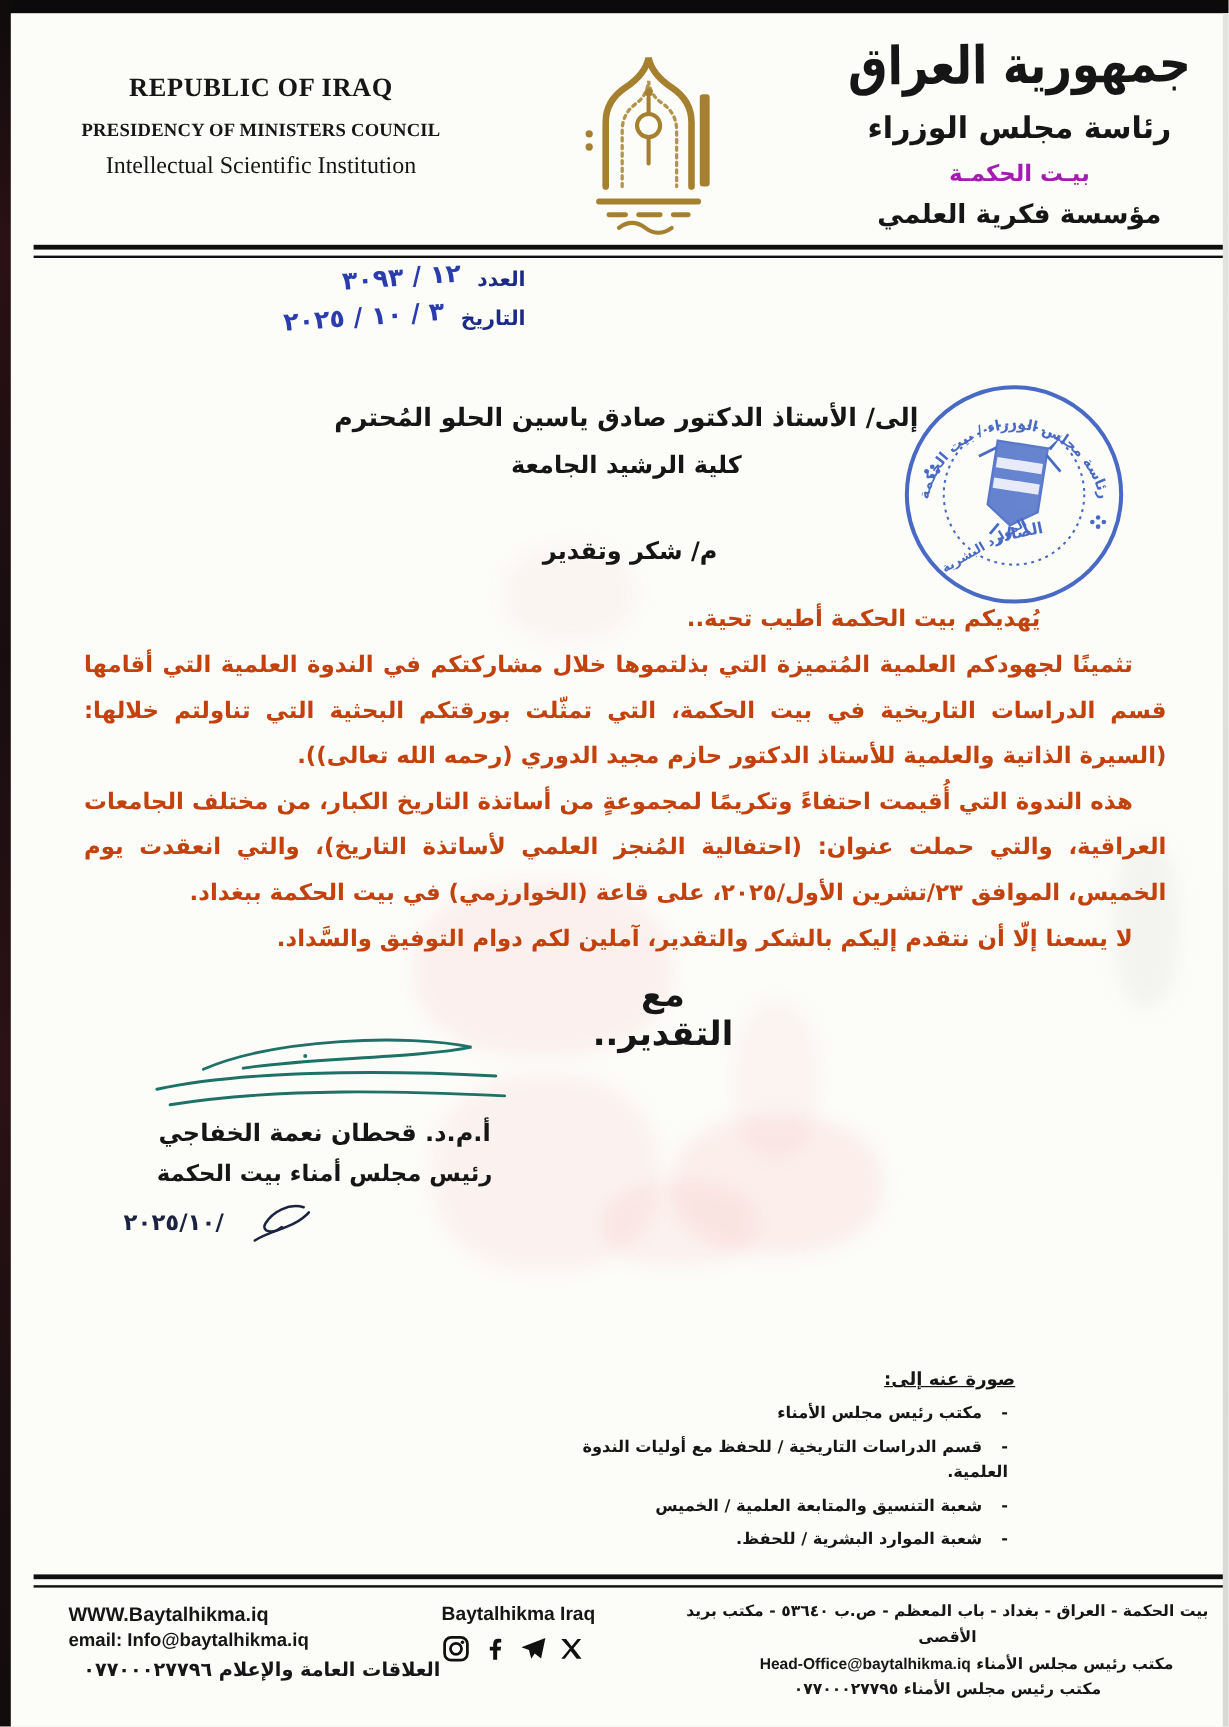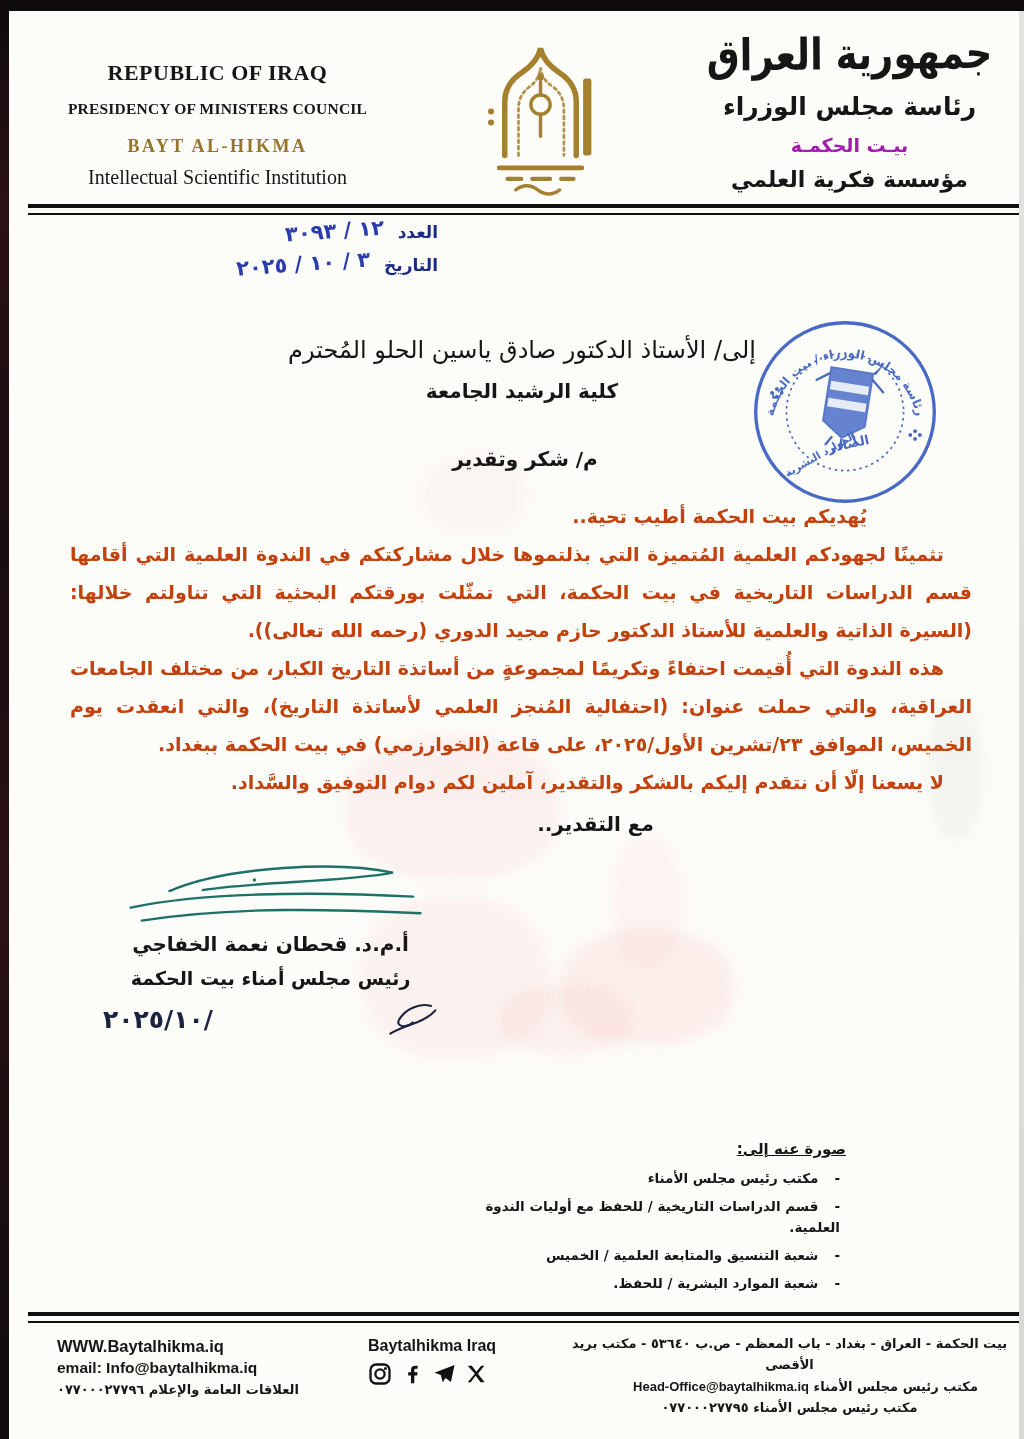--- a/index.html
+++ b/index.html
@@ -22,46 +22,46 @@
   .ar-l1{font-size:25px;font-weight:bold;margin-top:4px;}
   .ar-l2{font-size:19px;font-weight:bold;color:#a21caf;margin-top:13px;letter-spacing:1px;}
   .ar-l3{font-size:22px;font-weight:bold;margin-top:11px;}
   .divider{position:absolute;left:28px;right:5px;height:5px;border-top:4px solid #101010;border-bottom:2.5px solid #101010;}
   
   .ref{position:absolute;left:148px;top:219px;width:290px;direction:rtl;text-align:right;}
   .ref-line{font-size:17px;font-weight:bold;color:#1b2a86;margin-bottom:9px;white-space:nowrap;}
   .ref-line .hand{display:inline-block;font-size:21px;color:#2b3cae;transform:rotate(-4deg);letter-spacing:2px;margin-right:8px;font-weight:bold;}
   
   .addr{position:absolute;left:272px;top:336px;width:500px;text-align:center;direction:rtl;}
-  .addr-to{font-size:24px;font-weight:normal;}
+  .addr-to{font-size:21px;font-weight:bold;}
   .addr-org{font-size:20px;font-weight:bold;margin-top:15px;}
   .subject{position:absolute;left:380px;top:447px;width:290px;text-align:center;direction:rtl;font-size:20px;font-weight:bold;}
   
   .stamp{position:absolute;left:749px;top:316px;width:192px;height:192px;opacity:.93;}
   
   .body-text{position:absolute;left:70px;top:497px;width:902px;direction:rtl;text-align:justify;
              font-size:19px;font-weight:bold;line-height:38px;color:#c2410c;}
   .greeting{padding-right:105px;text-align:right;}
   .par{margin:0;text-indent:28px;}
-  .closing{position:absolute;left:518px;top:812px;width:155px;text-align:center;direction:rtl;font-size:20px;font-weight:bold;}
+  .closing{position:absolute;left:475px;top:812px;width:155px;text-align:center;direction:rtl;font-size:28px;font-weight:bold;}
   
   .sig{position:absolute;left:103px;top:856px;width:335px;text-align:center;direction:rtl;}
   .sig-name{font-size:20px;font-weight:bold;margin-top:0px;}
   .sig-title{font-size:19px;font-weight:bold;margin-top:11px;}
-  .sig-date{font-size:25px;font-weight:bold;margin-top:10px;direction:ltr;display:flex;align-items:center;justify-content:space-between;gap:22px;color:#1c2340;}
+  .sig-date{font-size:19px;font-weight:bold;margin-top:10px;direction:ltr;display:flex;align-items:center;justify-content:flex-start;gap:22px;color:#1c2340;}
   
   .cc{position:absolute;right:178px;top:1140px;width:372px;direction:rtl;}
   .cc-title{font-size:15px;font-weight:bold;text-decoration:underline;margin-bottom:10px;}
   .cc-item{font-size:13.5px;font-weight:bold;line-height:1.5;margin-bottom:8px;padding-right:6px;}
   .cc-item::before{content:"-";margin-left:16px;font-weight:bold;}
   
   .f-left{position:absolute;left:57px;top:1337px;width:310px;font-weight:bold;}
   .f-web{font-size:16.5px;font-family:"Liberation Sans",sans-serif;font-weight:bold;}
   .f-email{font-size:15.5px;font-family:"Liberation Sans",sans-serif;font-weight:bold;margin-top:3px;}
-  .f-pr{font-size:13px;font-weight:bold;direction:rtl;text-align:left;margin-top:5px;}
+  .f-pr{font-size:16px;font-weight:bold;direction:rtl;text-align:right;margin-top:5px;}
   .f-center{position:absolute;left:368px;top:1337px;width:150px;}
   .f-handle{font-size:16px;font-family:"Liberation Sans",sans-serif;font-weight:bold;}
   .icons{display:flex;gap:9px;margin-top:7px;align-items:center;}
   .f-right{position:absolute;right:12px;top:1333px;width:445px;direction:rtl;text-align:center;font-size:13px;font-weight:bold;line-height:1.65;}
   .ltr{direction:ltr;unicode-bidi:embed;font-family:"Liberation Sans",sans-serif;padding-left:32px;}
   
   .wm{position:absolute;border-radius:45%;filter:blur(7px);pointer-events:none;}
   .wm1{left:345px;top:735px;width:215px;height:145px;background:rgba(235,92,92,.07);}
   .wm2{left:360px;top:895px;width:190px;height:165px;background:rgba(235,84,84,.06);}
   .wm3{left:560px;top:930px;width:175px;height:115px;background:rgba(240,100,100,.09);}
@@ -82,21 +82,20 @@
   <div class="wm wm2"></div>
   <div class="wm wm3"></div>
   <div class="wm wm4"></div>
   <div class="wm wm5"></div>
   <div class="wm wm6"></div>
   <div class="wm wm7"></div>
 
   <div class="hdr-en">
     <div class="l1">REPUBLIC OF IRAQ</div>
     <div class="l2">PRESIDENCY OF MINISTERS COUNCIL</div>
-    <div class="l3">BAYT AL-HIKMA</div>
     <div class="l4">Intellectual Scientific Institution</div>
   </div>
 
   <div class="hdr-logo">
     <svg viewBox="0 0 120 120" width="165" height="165">
       <g stroke="#a5812f" fill="none" stroke-linecap="round">
         <path d="M34,84 V45 Q34,32 46,24 Q58,16 60,6 Q62,16 74,24 Q86,32 86,45 V84" stroke-width="4"></path>
         <path d="M44,84 V50 Q44,40 52,34 Q59,29 60,20 Q61,29 69,34 Q77,40 77,50 V84" stroke-width="2" stroke-dasharray="2,2.6" opacity=".85"></path>
         <circle cx="60" cy="47" r="7" stroke-width="2.5"></circle>
         <path d="M60,40 V30 M60,54 V70" stroke-width="2.5"></path>

